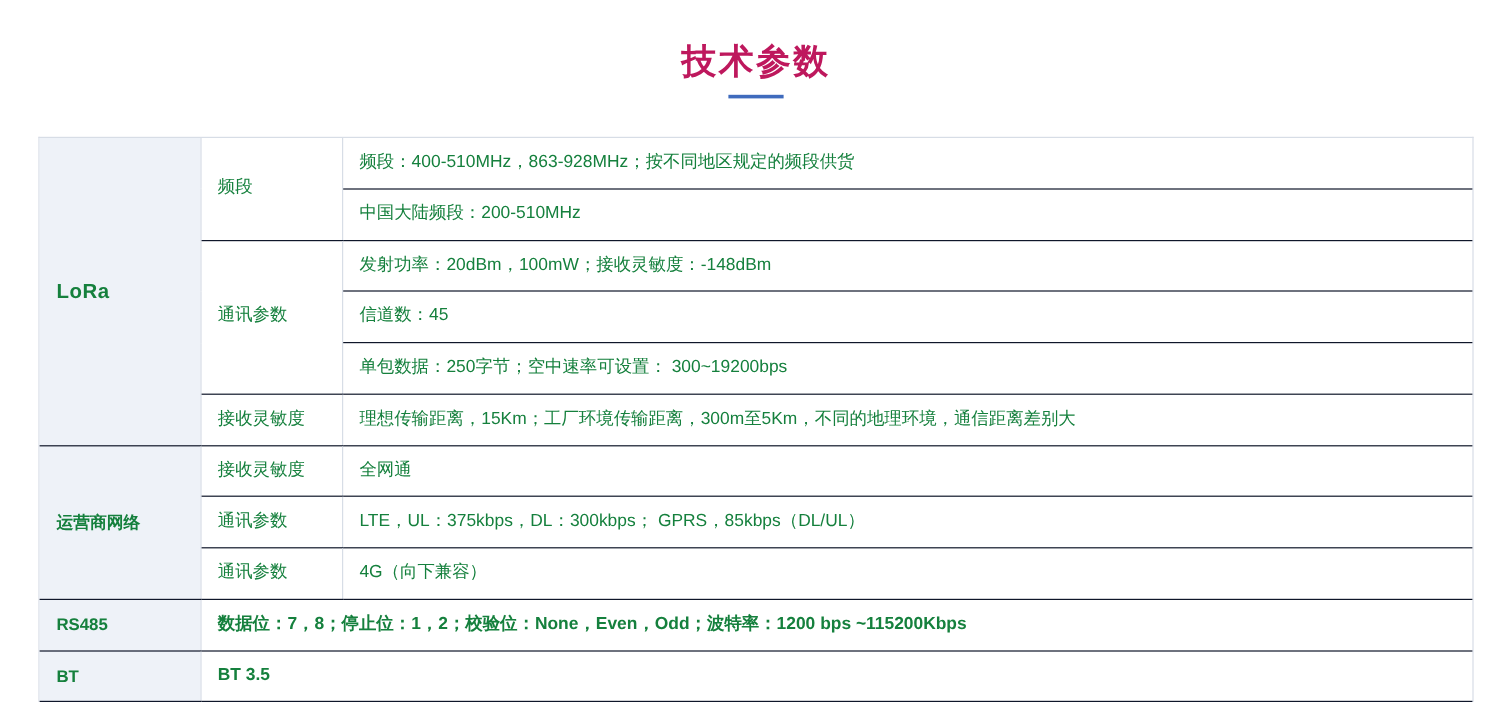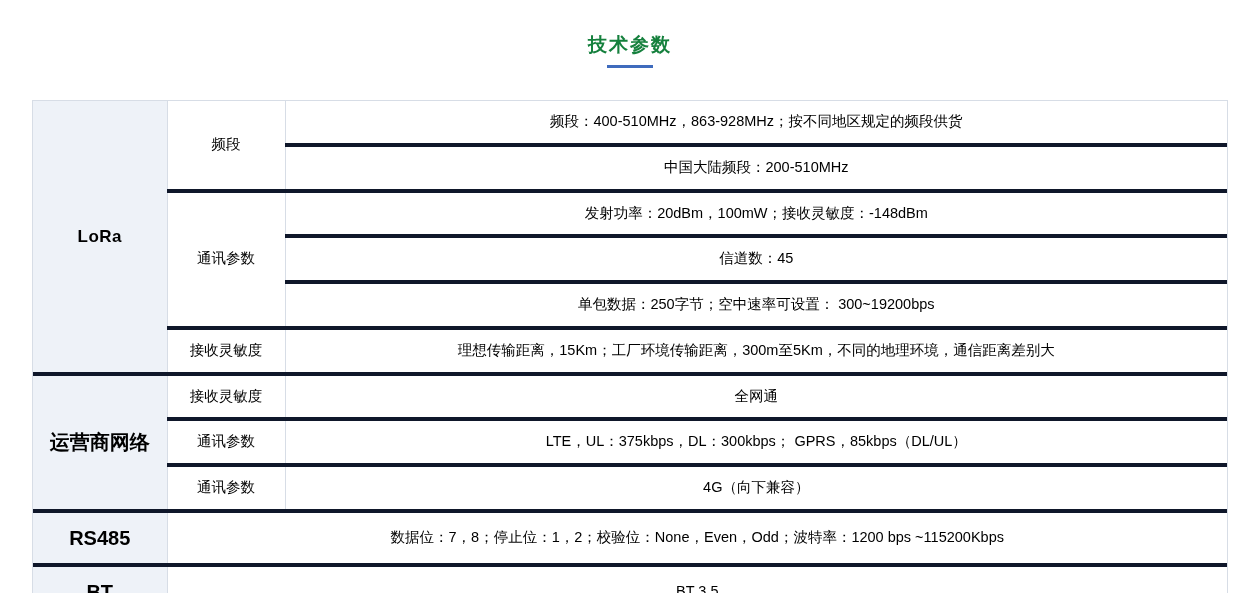--- a/index.html
+++ b/index.html
@@ -23,23 +23,23 @@
   }
 
   
   .title-wrap {
     text-align: center;
     padding-top: 32px;
   }
   .title {
     display: inline-block;
     position: relative;
-    font-size: 19px;
+    font-size: 29px;
     font-weight: bold;
-    color: #15803d;
+    color: #be185d;
     letter-spacing: 2px;
     padding-bottom: 10px;
   }
   .title-underline {
     position: absolute;
     left: 50%;
     transform: translateX(-50%);
     bottom: 0;
     width: 46px;
     height: 3px;
@@ -56,60 +56,60 @@
 
   table.spec {
     width: 100%;
     border-collapse: collapse;
     table-layout: fixed;
     font-size: 14.5px;
   }
 
   table.spec td {
     border-right: 1px solid #d7dde6;
-    border-bottom: 4px solid #0f172a;
+    border-bottom: 1px solid #0f172a;
     padding: 10px 14px;
     vertical-align: middle;
     line-height: 1.5;
-    color: #000000;
+    color: #15803d;
     word-break: break-word;
-    text-align: center;
   }
   table.spec td:last-child {
     border-right: none;
   }
 
   .col-group {
     width: 134px;
   }
   .col-sub {
     width: 118px;
   }
 
   td.group-cell {
     background: #eef2f8;
     font-weight: bold;
     color: #1f2d4e;
-    font-size: 20px;
+    font-size: 14px;
     text-align: left;
     padding-left: 16px;
   }
   td.group-cell.lora {
     font-size: 17px;
     letter-spacing: 0.5px;
   }
   td.sub-cell {
     color: #3a3a3a;
     padding-left: 16px;
   }
   td.val-cell {
     padding-left: 16px;
   }
   td.full-cell {
     padding-left: 16px;
+    font-weight: bold;
   }
 </style>
 </head>
 <body>
 
 <div class="page">
 
   <div class="title-wrap">
     <div class="title">
       <span>技术参数</span>

